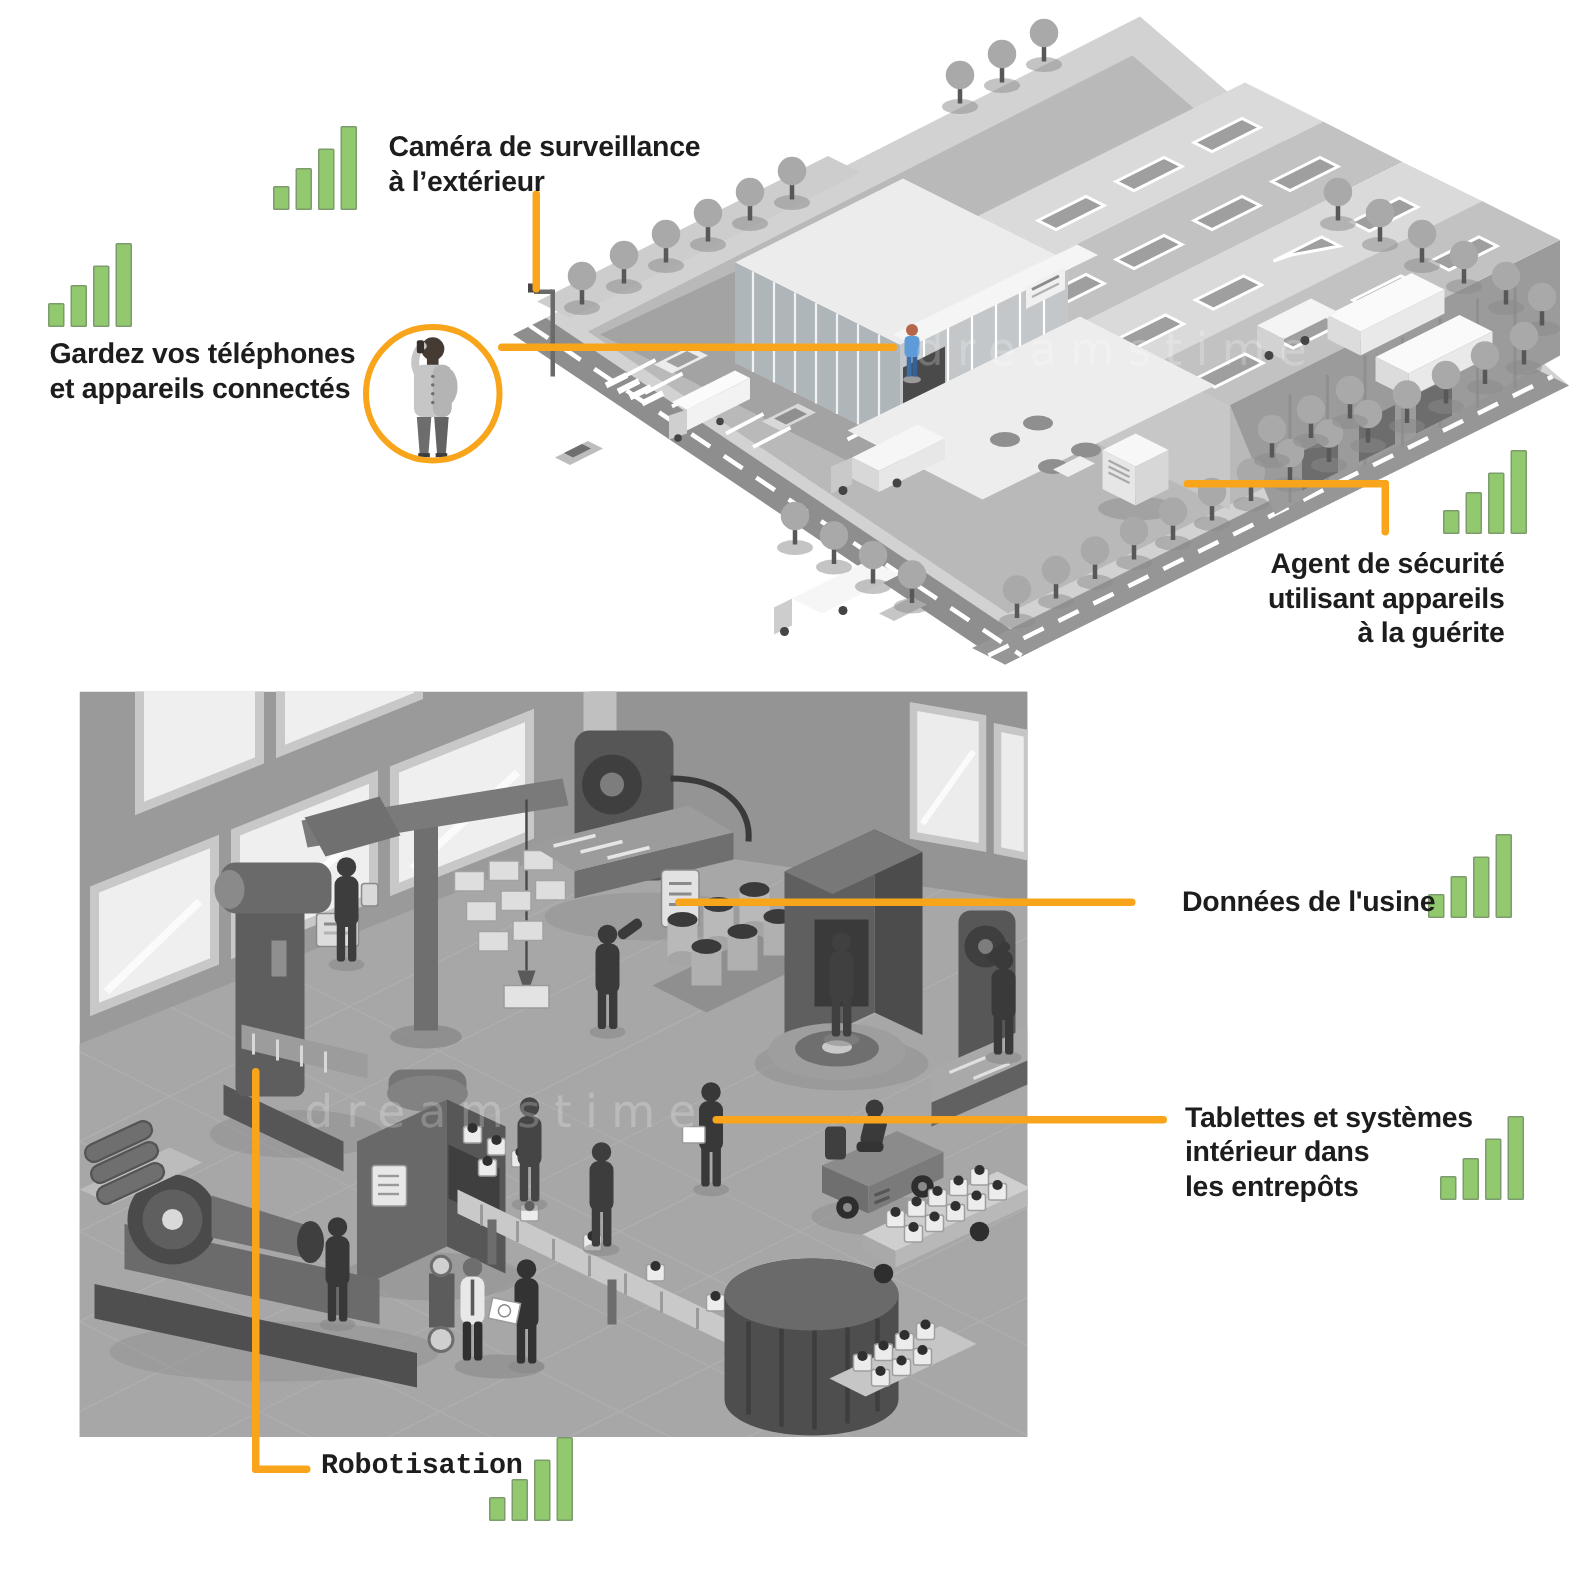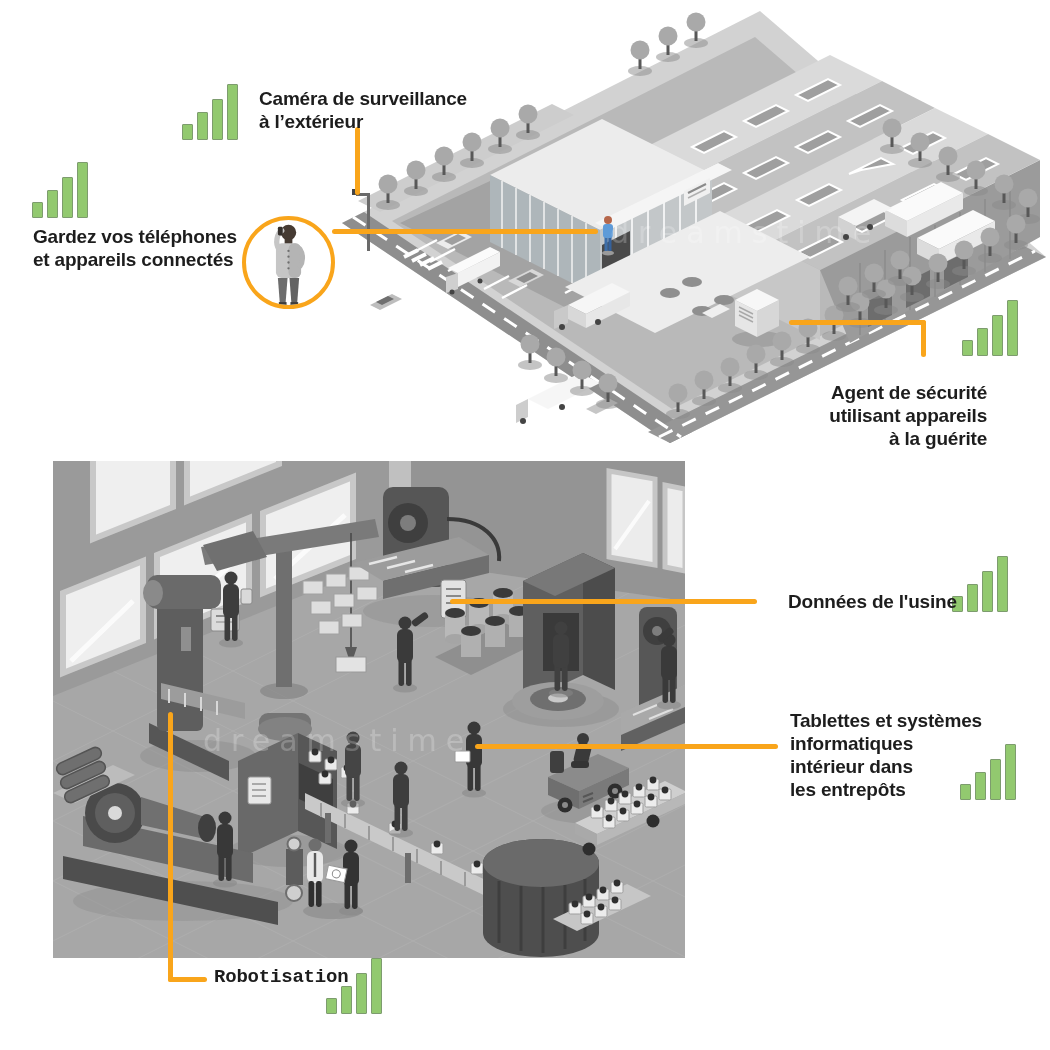--- a/index.html
+++ b/index.html
@@ -668,33 +668,32 @@
   <div class="lbl" style="left:259px;top:87px;">
     <span>Caméra de surveillance</span>
     <span>à l’extérieur</span>
   </div>
 
   <div class="lbl" style="left:33px;top:225px;">
     <span>Gardez vos téléphones</span>
     <span>et appareils connectés</span>
   </div>
 
-  <div class="lbl right" style="left:775px;top:365px;width:212px;margin-top:16px;">
+  <div class="lbl right" style="left:791px;top:365px;width:212px;">
     <span>Agent de sécurité</span>
     <span>utilisant appareils</span>
     <span>à la guérite</span>
   </div>
 
   <div class="lbl" style="left:788px;top:590px;">
     <span>Données de l'usine</span>
   </div>
 
-  <div class="lbl" style="left:790px;top:709px;">
+  <div class="lbl" style="left:790px;top:734px;">
     <span>Tablettes et systèmes</span>
-    <span>informatiques</span>
     <span>intérieur dans</span>
     <span>les entrepôts</span>
   </div>
 
   <div class="lbl" style="left:214px;top:966px;font-family:Liberation Mono, monospace;">
     <span>Robotisation</span>
   </div>
 
 </div>
 

